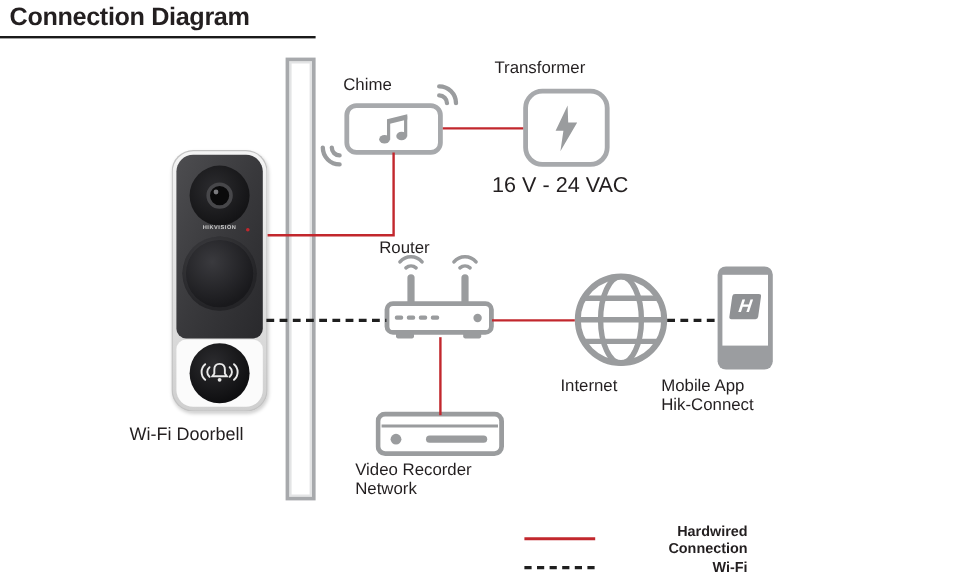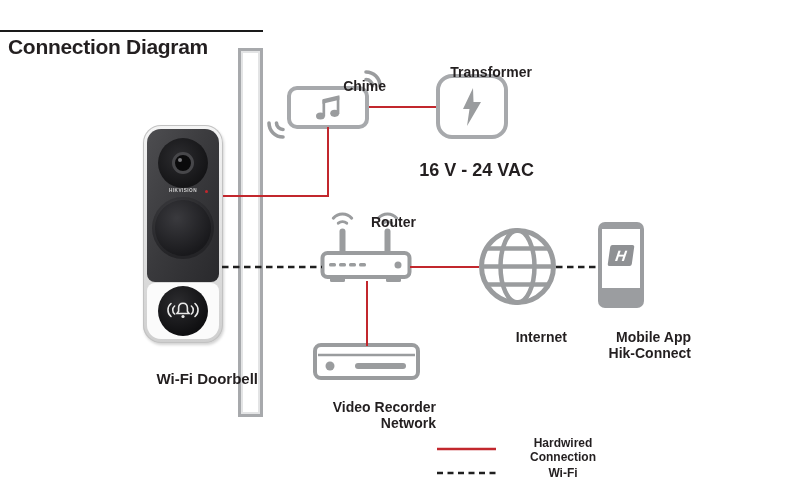--- a/index.html
+++ b/index.html
@@ -4,31 +4,31 @@
 <style>
   * { margin:0; padding:0; box-sizing:border-box; }
   html,body { background:#ffffff; }
   .canvas {
     position:relative; width:800px; height:485px; overflow:hidden;
     background:#ffffff; font-family:"Liberation Sans", sans-serif; color:#231f20;
   }
   .abs { position:absolute; }
 
   
-  .title { left:8px; top:3px; font-size:21px; font-weight:bold; letter-spacing:-0.3px;margin-top:32px; }
+  .title { left:8px; top:3px; font-size:21px; font-weight:bold; letter-spacing:-0.3px; }
   .title-rule { left:0; top:30px; width:263px; height:2px; background:#1a1a1a; }
 
   
   .wall {
     left:238px; top:48px; width:25px; height:369px; background:#ffffff;
     border:3px solid #a7a9ac; box-shadow: inset 0 0 0 2px #e3e4e5; z-index:1;
   }
 
   
-  .lbl { font-weight:bold; text-align:right; font-size:14px; line-height:16px; z-index:4;margin-top:16px; }
+  .lbl { font-weight:normal; text-align:left; font-size:14px; line-height:16px; z-index:4; }
 
   
   .doorbell {
     left:143px; top:125px; width:80px; height:218px; border-radius:18px;
     background:linear-gradient(180deg,#f4f4f4 0%,#dedede 60%,#cfcfcf 100%);
     box-shadow: inset 0 0 0 1px #c2c2c2, 1px 2px 3px rgba(0,0,0,0.18); z-index:3;
   }
   .db-top {
     position:absolute; left:4px; top:4px; right:4px; height:153px;
     border-radius:14px 14px 8px 8px;
@@ -68,21 +68,21 @@
     width:24px; height:21px; background:#8f9194; color:#ffffff; font-weight:bold; font-style:italic;
     font-size:15px; line-height:21px; text-align:center; border-radius:2px; }
 
   
   .lines-overlay { left:0; top:0; z-index:5; pointer-events:none; }
 
   svg { display:block; }
   .icon-gray { fill:#9a9c9e; }
 
   
-  .legend-txt { font-weight:bold; font-size:12px; line-height:14px; text-align:center; }
+  .legend-txt { font-weight:bold; font-size:12px; line-height:14px; text-align:right; }
 </style>
 </head>
 <body>
 
 <div class="canvas">
 
   <div class="abs title">Connection Diagram</div>
   <div class="abs title-rule"></div>
 
   <div class="abs wall"></div>

